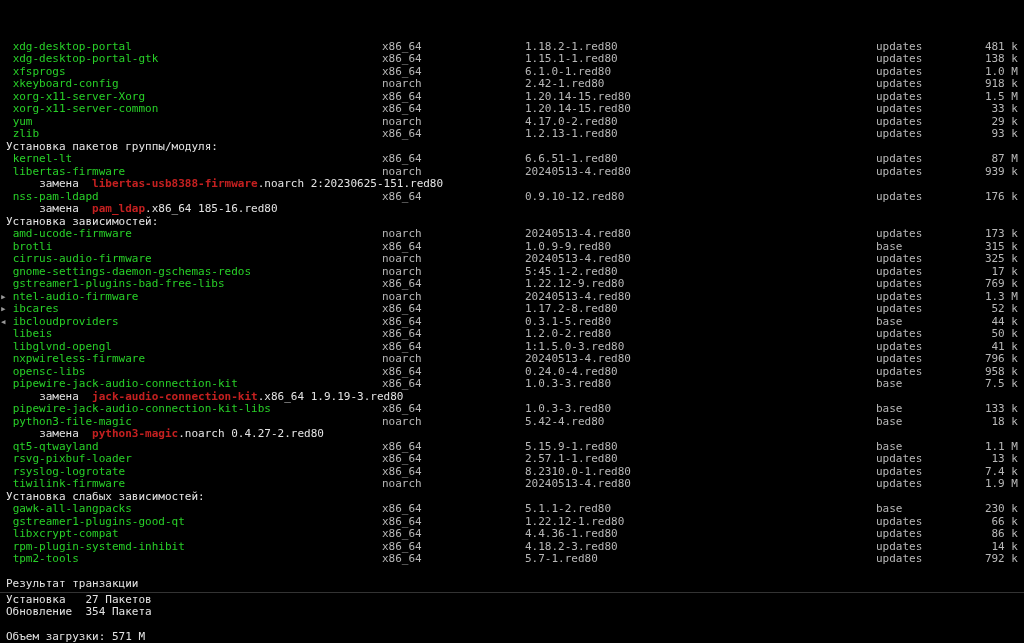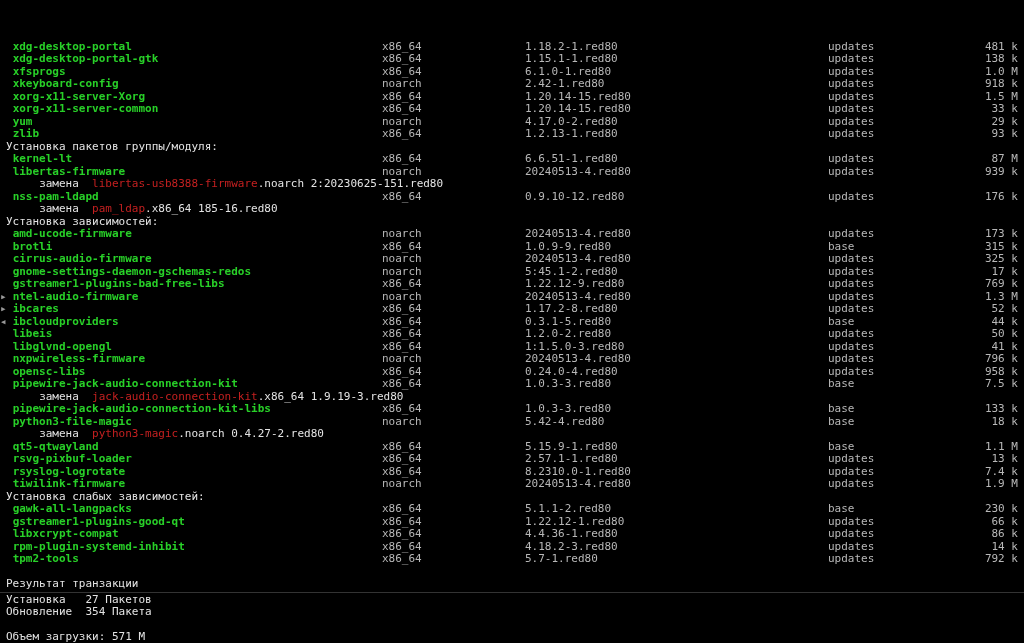--- a/index.html
+++ b/index.html
@@ -1,25 +1,25 @@
 <!DOCTYPE html>
 <html><head>
 <meta charset="utf-8">
 <style>
   html,body{margin:0;padding:0;background:#000;color:#ccc;width:1024px;height:643px;overflow:hidden}
   body{font-family:"DejaVu Sans Mono","Liberation Mono","Courier New",monospace;font-size:11px;line-height:12.5px;white-space:pre}
   .ln{height:12.5px;position:relative}
   .c0{position:absolute;left:6px}
   .c1{position:absolute;left:382px}
   .c2{position:absolute;left:525px}
-  .c3{position:absolute;left:828px}
+  .c3{position:absolute;left:876px}
   .c4{position:absolute;right:6px;text-align:center}
-  .pkg{color:#28d028;font-weight:bold}
+  .pkg{color:#28d028;font-weight:normal}
   .white{color:#e4e4e4}
-  .red{color:#c42020;font-weight:normal}
+  .red{color:#c42020;font-weight:bold}
   .dim{color:#b8b8b8}
   .sep{border-top:1px solid #333;margin-top:1px;margin-bottom:1px}
   .tri{position:absolute;left:0;color:#999}
   .pad{height:3px}
 </style>
 </head>
 <body>
 
 
 <div id="root"><div class="pad"></div><div class="ln"><span class="c0"><span> </span><span class="pkg">xdg-desktop-portal</span></span><span class="c1 dim">x86_64</span><span class="c2 dim">1.18.2-1.red80</span><span class="c3 dim">updates</span><span class="c4 dim">481 k</span></div><div class="ln"><span class="c0"><span> </span><span class="pkg">xdg-desktop-portal-gtk</span></span><span class="c1 dim">x86_64</span><span class="c2 dim">1.15.1-1.red80</span><span class="c3 dim">updates</span><span class="c4 dim">138 k</span></div><div class="ln"><span class="c0"><span> </span><span class="pkg">xfsprogs</span></span><span class="c1 dim">x86_64</span><span class="c2 dim">6.1.0-1.red80</span><span class="c3 dim">updates</span><span class="c4 dim">1.0 M</span></div><div class="ln"><span class="c0"><span> </span><span class="pkg">xkeyboard-config</span></span><span class="c1 dim">noarch</span><span class="c2 dim">2.42-1.red80</span><span class="c3 dim">updates</span><span class="c4 dim">918 k</span></div><div class="ln"><span class="c0"><span> </span><span class="pkg">xorg-x11-server-Xorg</span></span><span class="c1 dim">x86_64</span><span class="c2 dim">1.20.14-15.red80</span><span class="c3 dim">updates</span><span class="c4 dim">1.5 M</span></div><div class="ln"><span class="c0"><span> </span><span class="pkg">xorg-x11-server-common</span></span><span class="c1 dim">x86_64</span><span class="c2 dim">1.20.14-15.red80</span><span class="c3 dim">updates</span><span class="c4 dim">33 k</span></div><div class="ln"><span class="c0"><span> </span><span class="pkg">yum</span></span><span class="c1 dim">noarch</span><span class="c2 dim">4.17.0-2.red80</span><span class="c3 dim">updates</span><span class="c4 dim">29 k</span></div><div class="ln"><span class="c0"><span> </span><span class="pkg">zlib</span></span><span class="c1 dim">x86_64</span><span class="c2 dim">1.2.13-1.red80</span><span class="c3 dim">updates</span><span class="c4 dim">93 k</span></div><div class="ln"><span class="c0 white">Установка пакетов группы/модуля:</span></div><div class="ln"><span class="c0"><span> </span><span class="pkg">kernel-lt</span></span><span class="c1 dim">x86_64</span><span class="c2 dim">6.6.51-1.red80</span><span class="c3 dim">updates</span><span class="c4 dim">87 M</span></div><div class="ln"><span class="c0"><span> </span><span class="pkg">libertas-firmware</span></span><span class="c1 dim">noarch</span><span class="c2 dim">20240513-4.red80</span><span class="c3 dim">updates</span><span class="c4 dim">939 k</span></div><div class="ln"><span class="c0"><span>     </span><span class="white">замена  </span><span class="red">libertas-usb8388-firmware</span><span class="white">.noarch 2:20230625-151.red80</span></span></div><div class="ln"><span class="c0"><span> </span><span class="pkg">nss-pam-ldapd</span></span><span class="c1 dim">x86_64</span><span class="c2 dim">0.9.10-12.red80</span><span class="c3 dim">updates</span><span class="c4 dim">176 k</span></div><div class="ln"><span class="c0"><span>     </span><span class="white">замена  </span><span class="red">pam_ldap</span><span class="white">.x86_64 185-16.red80</span></span></div><div class="ln"><span class="c0 white">Установка зависимостей:</span></div><div class="ln"><span class="c0"><span> </span><span class="pkg">amd-ucode-firmware</span></span><span class="c1 dim">noarch</span><span class="c2 dim">20240513-4.red80</span><span class="c3 dim">updates</span><span class="c4 dim">173 k</span></div><div class="ln"><span class="c0"><span> </span><span class="pkg">brotli</span></span><span class="c1 dim">x86_64</span><span class="c2 dim">1.0.9-9.red80</span><span class="c3 dim">base</span><span class="c4 dim">315 k</span></div><div class="ln"><span class="c0"><span> </span><span class="pkg">cirrus-audio-firmware</span></span><span class="c1 dim">noarch</span><span class="c2 dim">20240513-4.red80</span><span class="c3 dim">updates</span><span class="c4 dim">325 k</span></div><div class="ln"><span class="c0"><span> </span><span class="pkg">gnome-settings-daemon-gschemas-redos</span></span><span class="c1 dim">noarch</span><span class="c2 dim">5:45.1-2.red80</span><span class="c3 dim">updates</span><span class="c4 dim">17 k</span></div><div class="ln"><span class="c0"><span> </span><span class="pkg">gstreamer1-plugins-bad-free-libs</span></span><span class="c1 dim">x86_64</span><span class="c2 dim">1.22.12-9.red80</span><span class="c3 dim">updates</span><span class="c4 dim">769 k</span></div><div class="ln"><span class="tri">▸</span><span class="c0"><span> </span><span class="pkg">ntel-audio-firmware</span></span><span class="c1 dim">noarch</span><span class="c2 dim">20240513-4.red80</span><span class="c3 dim">updates</span><span class="c4 dim">1.3 M</span></div><div class="ln"><span class="tri">▸</span><span class="c0"><span> </span><span class="pkg">ibcares</span></span><span class="c1 dim">x86_64</span><span class="c2 dim">1.17.2-8.red80</span><span class="c3 dim">updates</span><span class="c4 dim">52 k</span></div><div class="ln"><span class="tri">◂</span><span class="c0"><span> </span><span class="pkg">ibcloudproviders</span></span><span class="c1 dim">x86_64</span><span class="c2 dim">0.3.1-5.red80</span><span class="c3 dim">base</span><span class="c4 dim">44 k</span></div><div class="ln"><span class="c0"><span> </span><span class="pkg">libeis</span></span><span class="c1 dim">x86_64</span><span class="c2 dim">1.2.0-2.red80</span><span class="c3 dim">updates</span><span class="c4 dim">50 k</span></div><div class="ln"><span class="c0"><span> </span><span class="pkg">libglvnd-opengl</span></span><span class="c1 dim">x86_64</span><span class="c2 dim">1:1.5.0-3.red80</span><span class="c3 dim">updates</span><span class="c4 dim">41 k</span></div><div class="ln"><span class="c0"><span> </span><span class="pkg">nxpwireless-firmware</span></span><span class="c1 dim">noarch</span><span class="c2 dim">20240513-4.red80</span><span class="c3 dim">updates</span><span class="c4 dim">796 k</span></div><div class="ln"><span class="c0"><span> </span><span class="pkg">opensc-libs</span></span><span class="c1 dim">x86_64</span><span class="c2 dim">0.24.0-4.red80</span><span class="c3 dim">updates</span><span class="c4 dim">958 k</span></div><div class="ln"><span class="c0"><span> </span><span class="pkg">pipewire-jack-audio-connection-kit</span></span><span class="c1 dim">x86_64</span><span class="c2 dim">1.0.3-3.red80</span><span class="c3 dim">base</span><span class="c4 dim">7.5 k</span></div><div class="ln"><span class="c0"><span>     </span><span class="white">замена  </span><span class="red">jack-audio-connection-kit</span><span class="white">.x86_64 1.9.19-3.red80</span></span></div><div class="ln"><span class="c0"><span> </span><span class="pkg">pipewire-jack-audio-connection-kit-libs</span></span><span class="c1 dim">x86_64</span><span class="c2 dim">1.0.3-3.red80</span><span class="c3 dim">base</span><span class="c4 dim">133 k</span></div><div class="ln"><span class="c0"><span> </span><span class="pkg">python3-file-magic</span></span><span class="c1 dim">noarch</span><span class="c2 dim">5.42-4.red80</span><span class="c3 dim">base</span><span class="c4 dim">18 k</span></div><div class="ln"><span class="c0"><span>     </span><span class="white">замена  </span><span class="red">python3-magic</span><span class="white">.noarch 0.4.27-2.red80</span></span></div><div class="ln"><span class="c0"><span> </span><span class="pkg">qt5-qtwayland</span></span><span class="c1 dim">x86_64</span><span class="c2 dim">5.15.9-1.red80</span><span class="c3 dim">base</span><span class="c4 dim">1.1 M</span></div><div class="ln"><span class="c0"><span> </span><span class="pkg">rsvg-pixbuf-loader</span></span><span class="c1 dim">x86_64</span><span class="c2 dim">2.57.1-1.red80</span><span class="c3 dim">updates</span><span class="c4 dim">13 k</span></div><div class="ln"><span class="c0"><span> </span><span class="pkg">rsyslog-logrotate</span></span><span class="c1 dim">x86_64</span><span class="c2 dim">8.2310.0-1.red80</span><span class="c3 dim">updates</span><span class="c4 dim">7.4 k</span></div><div class="ln"><span class="c0"><span> </span><span class="pkg">tiwilink-firmware</span></span><span class="c1 dim">noarch</span><span class="c2 dim">20240513-4.red80</span><span class="c3 dim">updates</span><span class="c4 dim">1.9 M</span></div><div class="ln"><span class="c0 white">Установка слабых зависимостей:</span></div><div class="ln"><span class="c0"><span> </span><span class="pkg">gawk-all-langpacks</span></span><span class="c1 dim">x86_64</span><span class="c2 dim">5.1.1-2.red80</span><span class="c3 dim">base</span><span class="c4 dim">230 k</span></div><div class="ln"><span class="c0"><span> </span><span class="pkg">gstreamer1-plugins-good-qt</span></span><span class="c1 dim">x86_64</span><span class="c2 dim">1.22.12-1.red80</span><span class="c3 dim">updates</span><span class="c4 dim">66 k</span></div><div class="ln"><span class="c0"><span> </span><span class="pkg">libxcrypt-compat</span></span><span class="c1 dim">x86_64</span><span class="c2 dim">4.4.36-1.red80</span><span class="c3 dim">updates</span><span class="c4 dim">86 k</span></div><div class="ln"><span class="c0"><span> </span><span class="pkg">rpm-plugin-systemd-inhibit</span></span><span class="c1 dim">x86_64</span><span class="c2 dim">4.18.2-3.red80</span><span class="c3 dim">updates</span><span class="c4 dim">14 k</span></div><div class="ln"><span class="c0"><span> </span><span class="pkg">tpm2-tools</span></span><span class="c1 dim">x86_64</span><span class="c2 dim">5.7-1.red80</span><span class="c3 dim">updates</span><span class="c4 dim">792 k</span></div><div class="ln"></div><div class="ln"><span class="c0 white">Результат транзакции</span></div><div class="sep"></div><div class="ln"><span class="c0 white"><span>Установка</span>   <span>27 Пакетов</span></span></div><div class="ln"><span class="c0 white"><span>Обновление</span>  <span>354 Пакета</span></span></div><div class="ln"></div><div class="ln"><span class="c0 white">Объем загрузки: 571 M</span></div></div>

